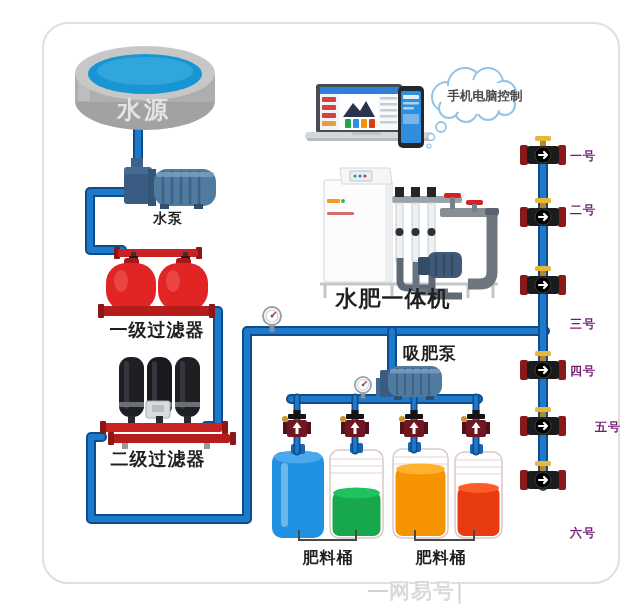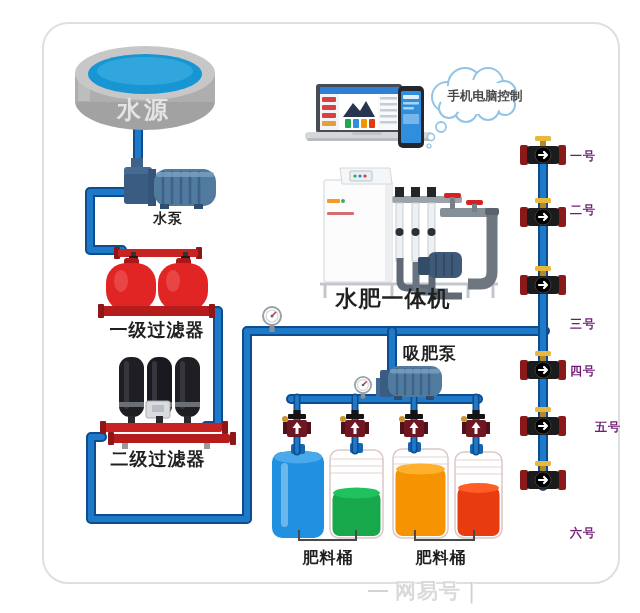--- a/index.html
+++ b/index.html
@@ -17,21 +17,21 @@
   .lbl{position:absolute;transform:translate(-50%,-50%);font-weight:600;font-size:17px;
        color:#1f1f1f;white-space:nowrap;letter-spacing:1px;}
   .vlbl{position:absolute;left:570px;transform:translateY(-50%);font-weight:600;font-size:12px;
         color:#701a75;white-space:nowrap;letter-spacing:1px;}
   .lbl-water{font-size:24px;color:#e4e4e4;letter-spacing:3px;font-weight:600;}
   .lbl-pump{font-size:14px;}
   .lbl-filter{font-size:18px;}
   .lbl-machine{font-size:22px;}
   .lbl-barrel{font-size:16px;}
   .lbl-cloud{font-size:12.5px;color:#474747;letter-spacing:0;padding-left:28px;}
-  .watermark{position:absolute;left:368px;top:577px;display:flex;align-items:center;gap:7px;
+  .watermark{position:absolute;left:368px;top:577px;display:flex;align-items:center;gap:1px;
              font-size:21px;font-weight:600;letter-spacing:1px;white-space:nowrap;
              text-shadow:1px 1px 0 #ffffff;}
   .wm-line{width:20px;height:2px;background:#d2d2d2;}
   .wm-src{color:#dadada;}
   .wm-sep{color:#cfcfcf;font-weight:400;}
   .wm-author{color:#b3b3b3;}
 </style>
 </head>
 <body>
 

